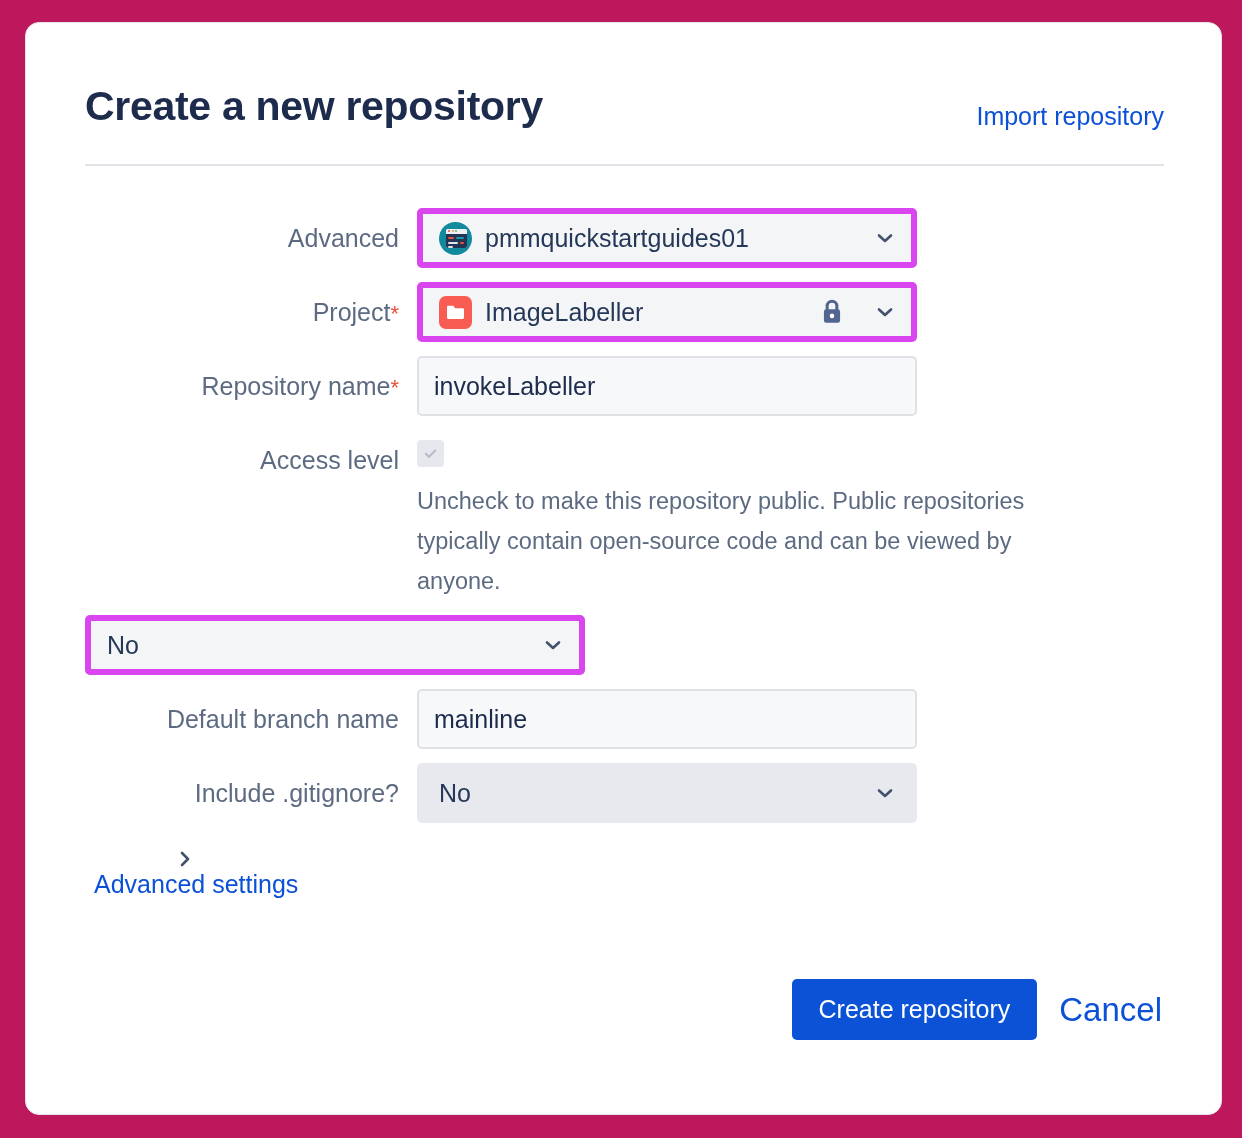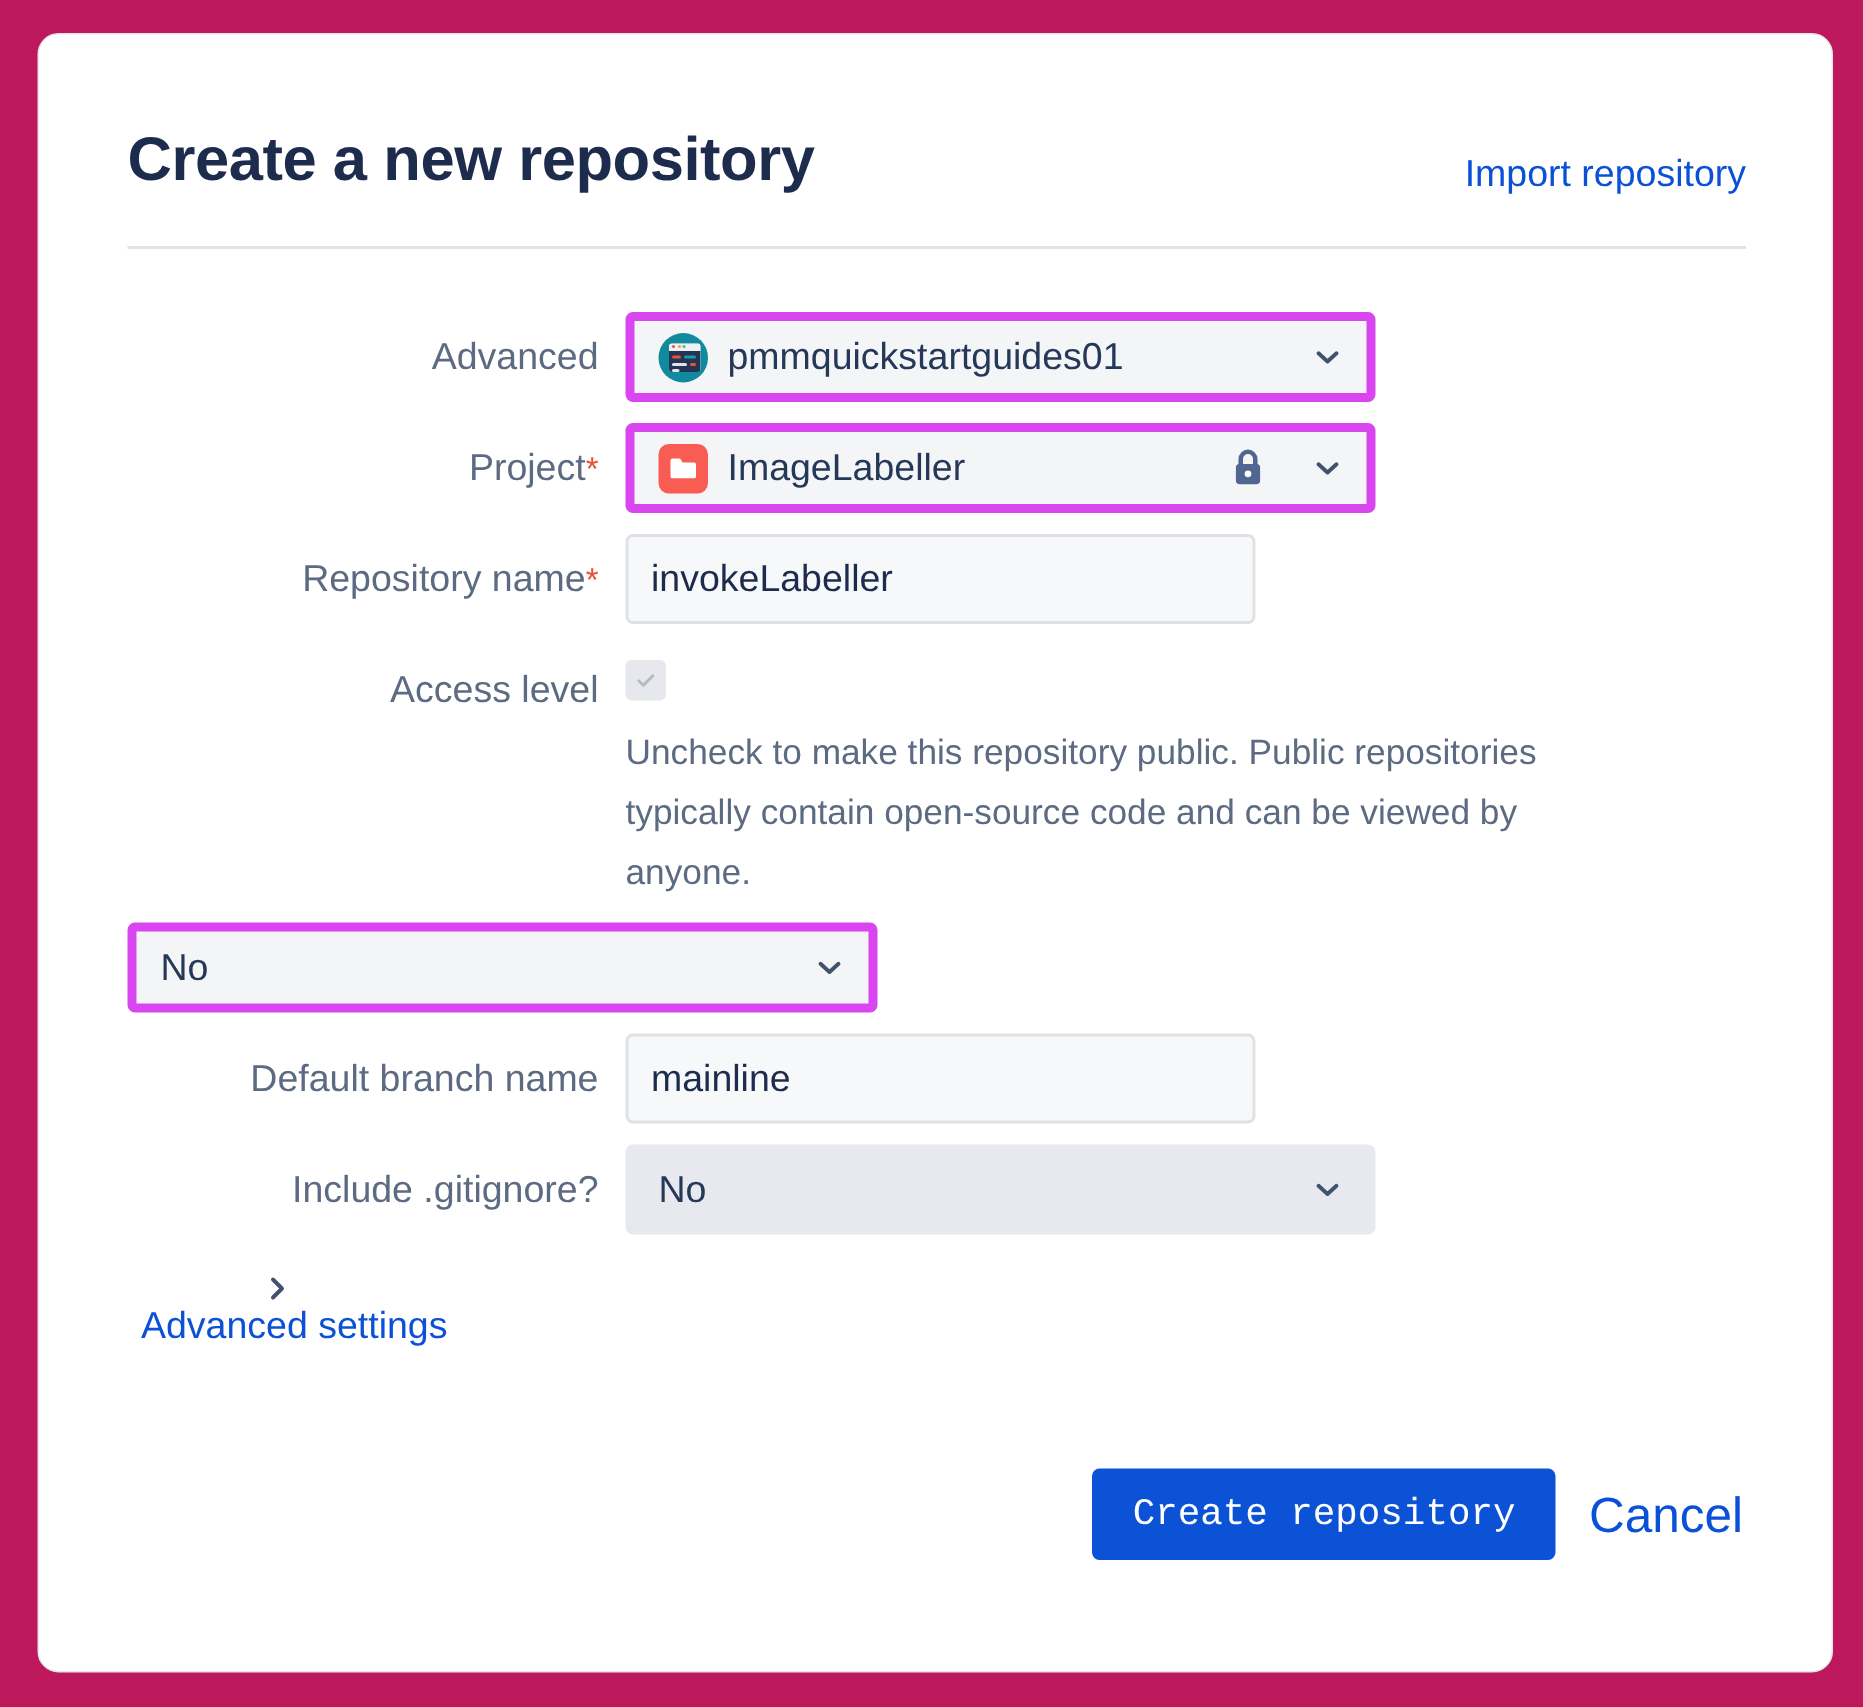--- a/index.html
+++ b/index.html
@@ -132,21 +132,21 @@
   .chev-down {
     width: 20px;
     height: 20px;
     flex: 0 0 20px;
     margin-left: 8px;
   }
   .chev-down svg { display: block; }
 
   
   .text-input {
-    width: 420px;
+    width: 500px;
     height: 60px;
     background: #f7f8fa;
     border: 2px solid #dfe1e6;
     border-radius: 5px;
     padding: 4px 15px;
     font-size: 25px;
     color: #1d2b4c;
     font-family: "Liberation Sans", sans-serif;
     outline: none;
   }
@@ -291,21 +291,21 @@
     align-items: center;
   }
   .btn-primary {
     height: 61px;
     padding: 0 27px;
     background: #0b52d7;
     color: #ffffff;
     border: none;
     border-radius: 5px;
     font-size: 25px;
-    font-family: Liberation Mono, monospace;
+    font-family: Liberation Sans, sans-serif;
     cursor: pointer;
     white-space: nowrap;
   }
   .btn-link {
     margin-left: 22px;
     background: none;
     border: none;
     color: #0b51d8;
     font-size: 33px;
     font-family: "Liberation Sans", sans-serif;

